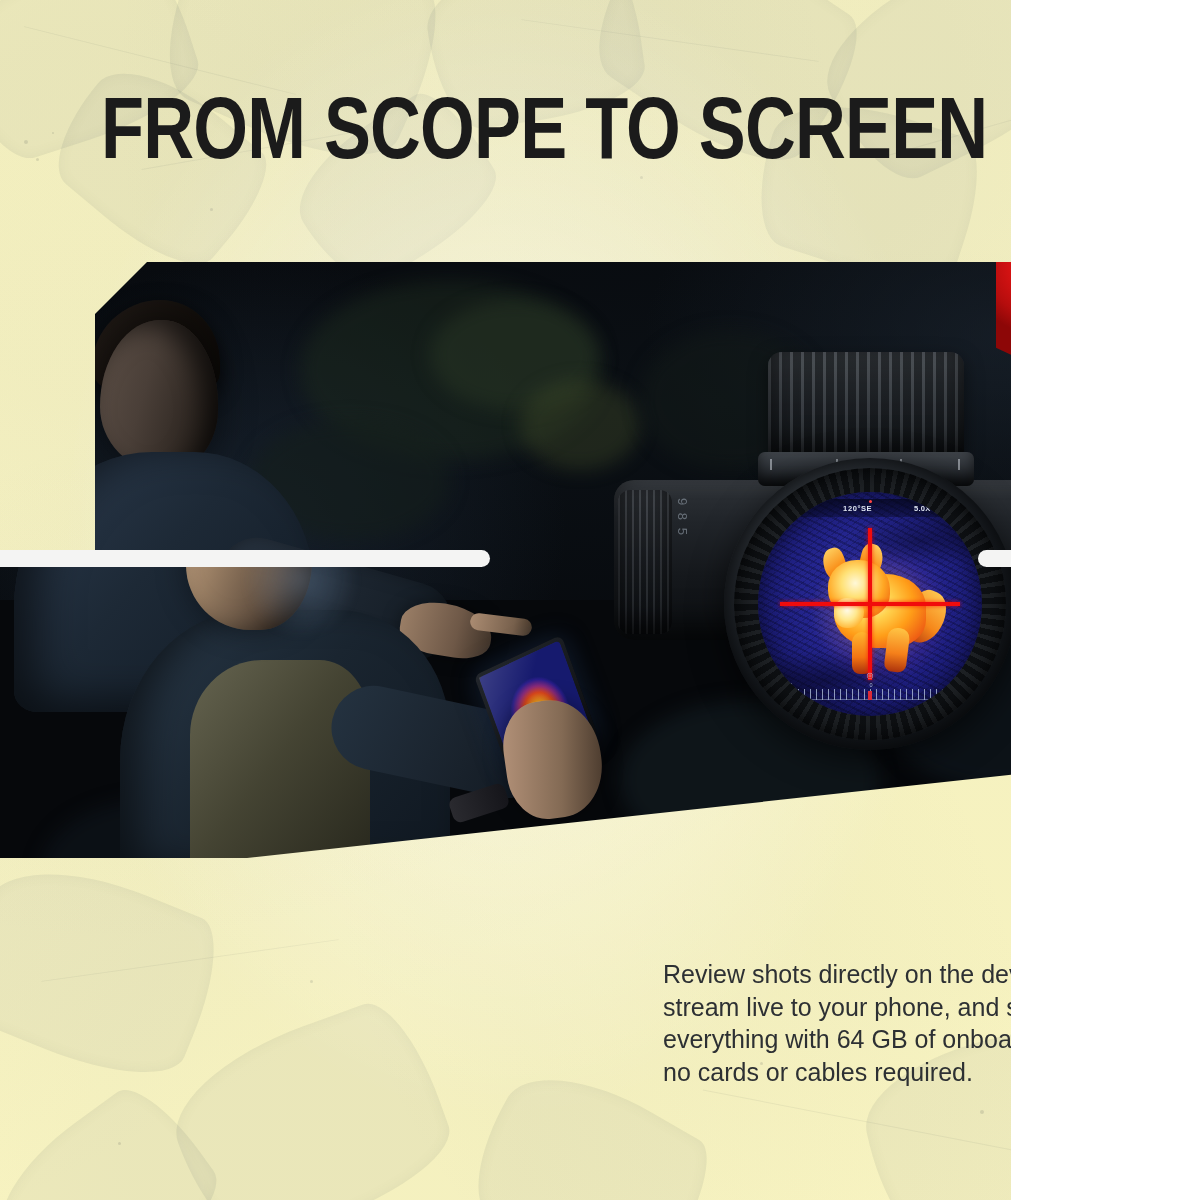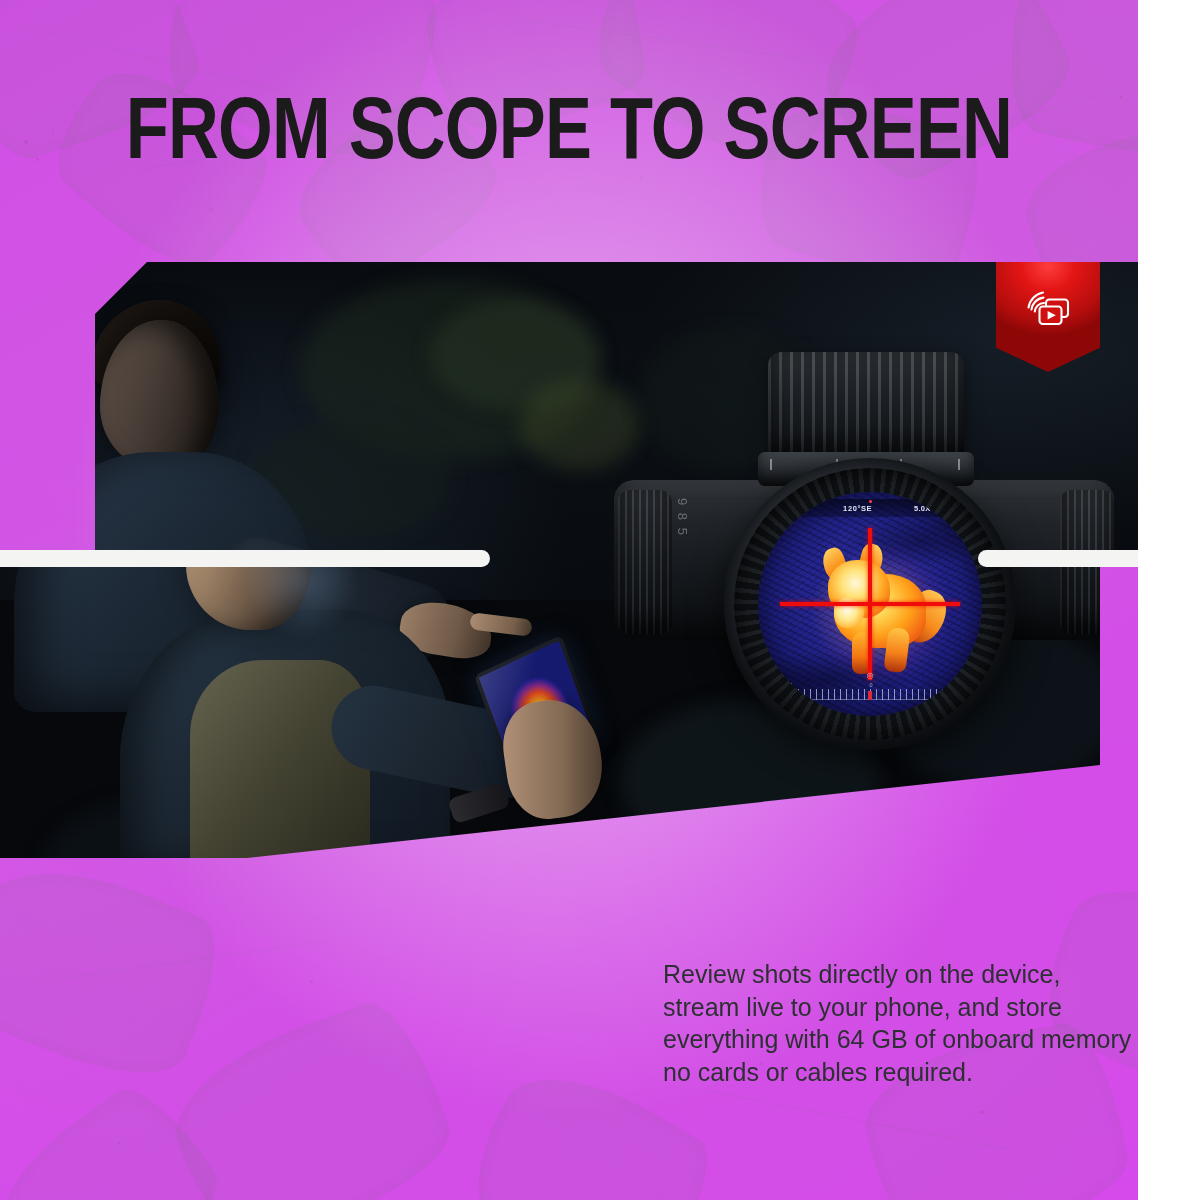--- a/index.html
+++ b/index.html
@@ -6,22 +6,22 @@
   * { margin:0; padding:0; box-sizing:border-box; }
 
   html, body {
     width:1200px; height:1200px;
     font-family:"Liberation Sans", sans-serif;
     overflow:hidden;
   }
 
   #poster {
     position:relative;
-    width:1138px; height:1200px;
-    background:#d946ef;
+    width:1011px; height:1200px;
+    background:#fef9c3;
     overflow:hidden;
   }
 
   
   .bg-tex {
     position:absolute; inset:0;
     overflow:hidden;
     pointer-events:none;
   }
   .bg-tex .leaf {

